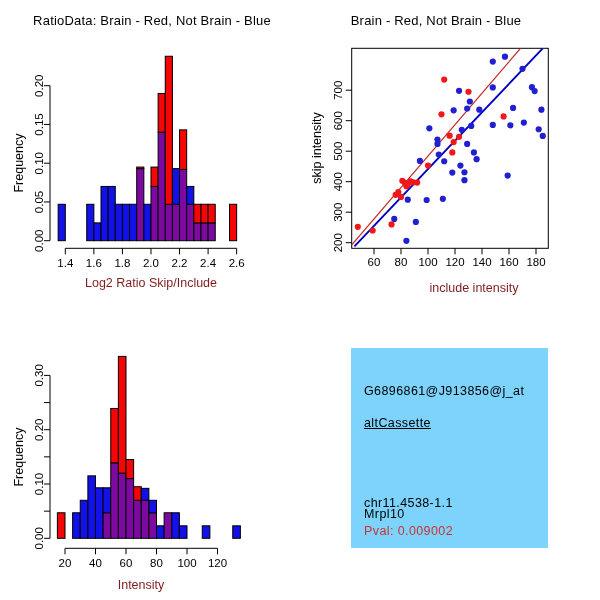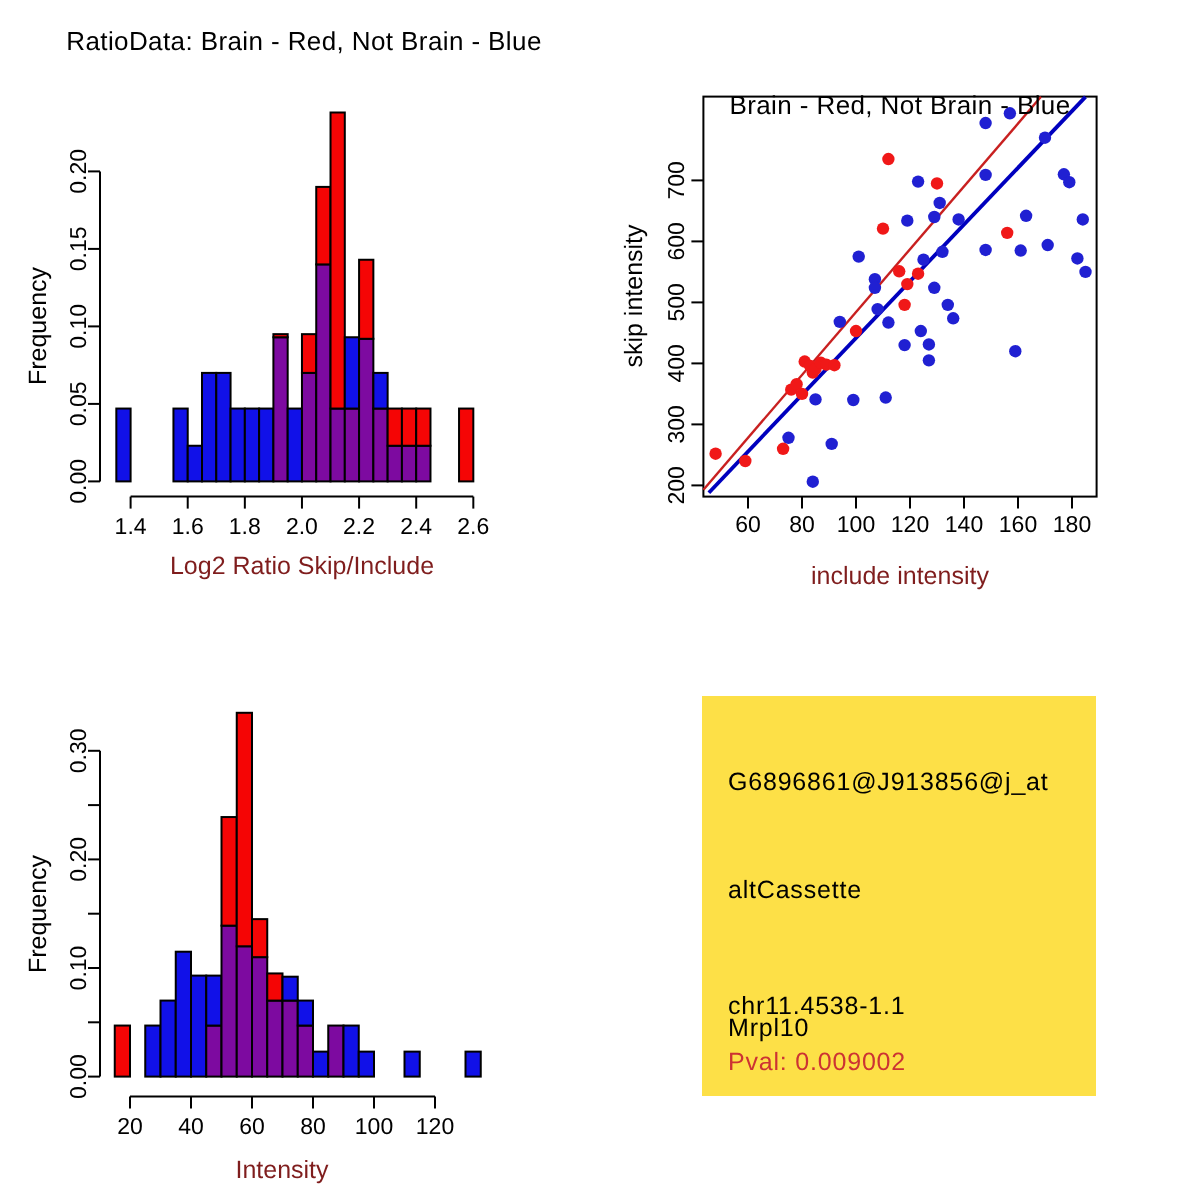--- a/index.html
+++ b/index.html
@@ -228,28 +228,28 @@
       <text x="43" y="429.69999999999993" font-size="11.5" text-anchor="middle" fill="#000000" transform="rotate(-90 43 429.69999999999993)">0.20</text>
       <line x1="50" y1="402.54999999999995" x2="44" y2="402.54999999999995" stroke="#000000" stroke-width="1"></line>
       <line x1="50" y1="375.4" x2="44" y2="375.4" stroke="#000000" stroke-width="1"></line>
       <text x="43" y="375.4" font-size="11.5" text-anchor="middle" fill="#000000" transform="rotate(-90 43 375.4)">0.30</text>
     </svg>
 
   <div class="chart-title" style="left:152px;top:13px;">RatioData: Brain - Red, Not Brain - Blue</div>
   <div class="axis-label" style="left:151px;top:276px;">Log2 Ratio Skip/Include</div>
   <div class="axis-label-y" style="left:19px;top:163px;">Frequency</div>
 
-  <div class="chart-title" style="left:450px;top:13px;margin-top:32px;">Brain - Red, Not Brain - Blue</div>
-  <div class="axis-label" style="left:450px;top:281px;">include intensity</div>
+  <div class="chart-title" style="left:436px;top:13px;">Brain - Red, Not Brain - Blue</div>
+  <div class="axis-label" style="left:474px;top:281px;">include intensity</div>
   <div class="axis-label-y" style="left:317px;top:148px;">skip intensity</div>
 
   <div class="axis-label" style="left:141px;top:578px;">Intensity</div>
   <div class="axis-label-y" style="left:19px;top:457px;">Frequency</div>
 
-  <div class="info-panel" id="info-panel" style="background: #fde047;">
+  <div class="info-panel" id="info-panel" style="background: #7dd3fc;">
     <div class="info-line" style="top: 36px; color: rgb(0, 0, 0);">G6896861@J913856@j_at</div>
-    <div class="info-line" style="top: 90px; color: rgb(0, 0, 0);">altCassette</div>
+    <div class="info-line" style="top: 68px; color: rgb(0, 0, 0); text-decoration: underline;">altCassette</div>
     <div class="info-line" style="top: 111px; color: rgb(0, 0, 0); margin-top: 48px;">Mrpl10</div>
     <div class="info-line" style="top: 148px; color: rgb(0, 0, 0); text-align: center;">chr11.4538-1.1</div>
     <div class="info-line" style="top: 176px; color: rgb(204, 51, 51);">Pval: 0.009002</div>
   </div>
 
 </div>
 
 </body></html>

